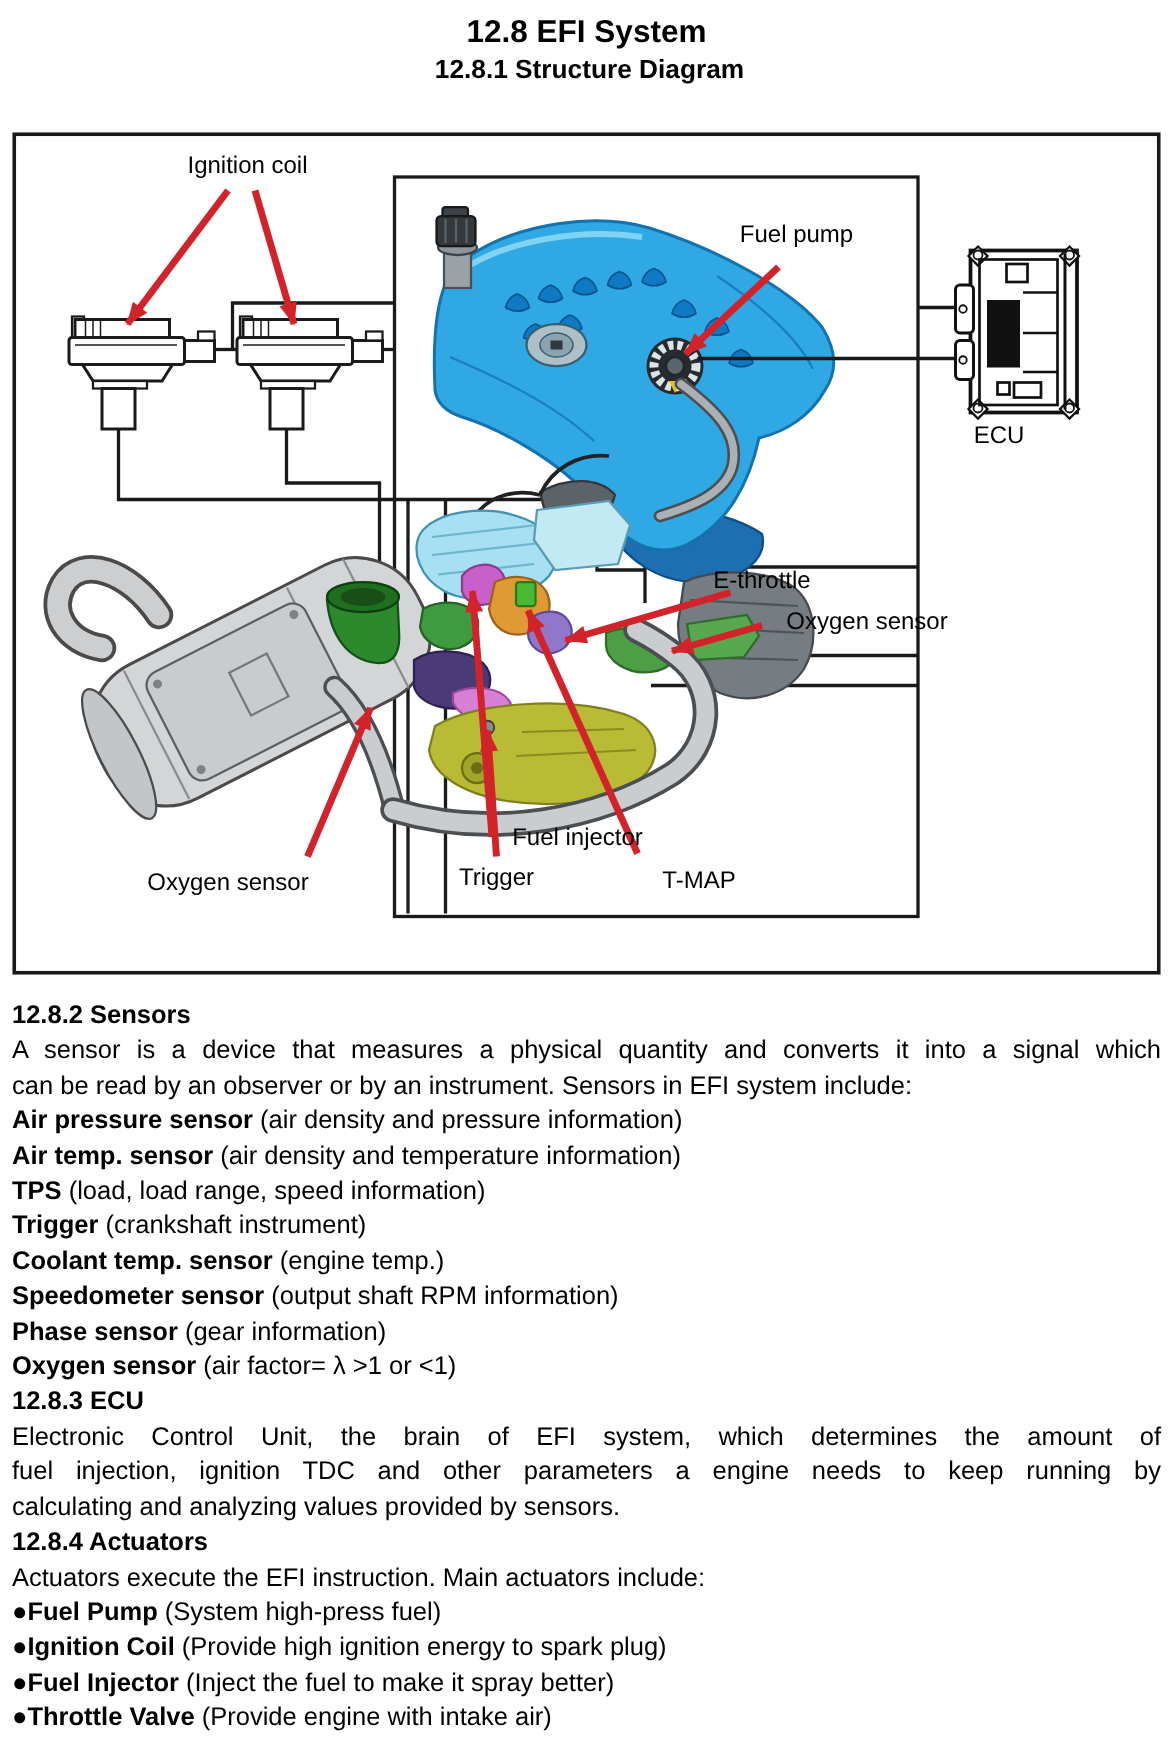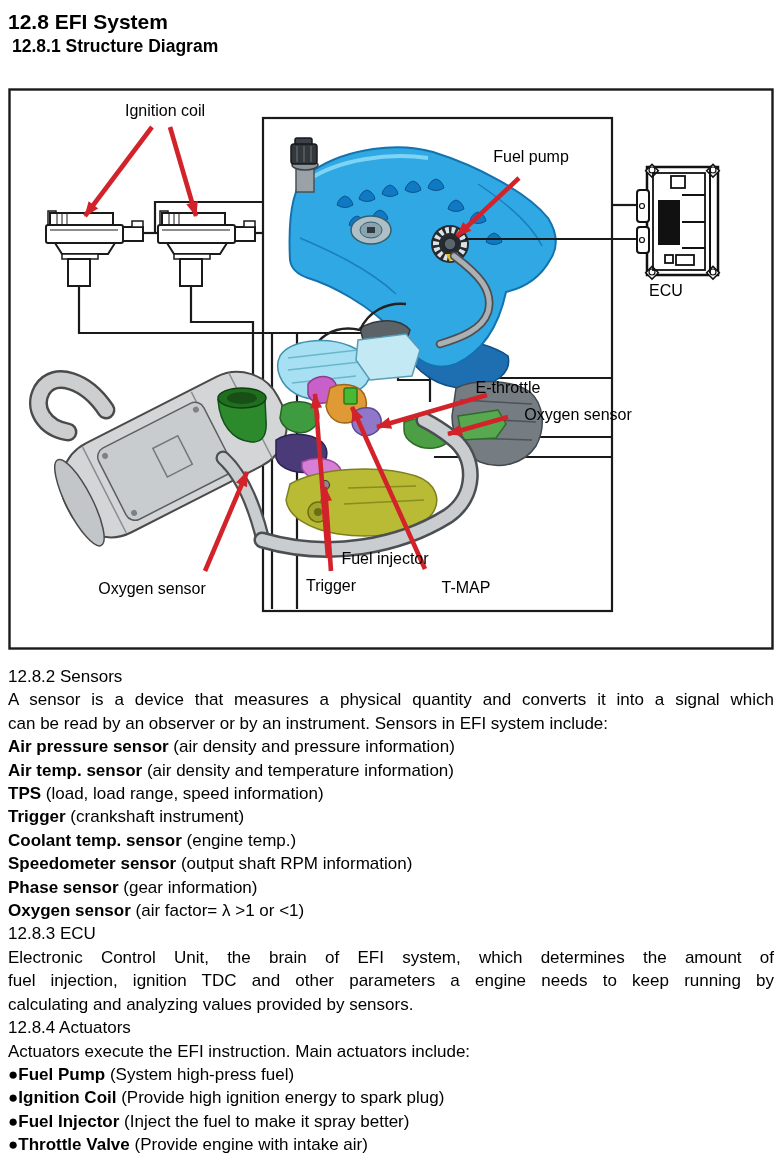--- a/index.html
+++ b/index.html
@@ -1,27 +1,27 @@
 <!DOCTYPE html>
 <html><head>
 <meta charset="utf-8">
 <style>
   html,body{margin:0;padding:0;background:#fff;}
   body{width:782px;height:1162px;overflow:hidden;color:#000;
        font-family:"Liberation Sans", sans-serif;}
-  .header{padding:9px 8px 0 8px;}
+  .header{padding:9px 8px 0 8px;text-align:center;}
   .title{font-size:21px;font-weight:bold;line-height:25px;margin:0;}
   .subtitle{font-size:17.5px;font-weight:bold;line-height:22px;margin:1px 0 0 4px;}
   .diagram{position:relative;width:766px;height:562px;margin:31px 0 0 8px;}
   .diagram svg{position:absolute;left:0;top:0;}
   .dlabel{position:absolute;transform:translate(-50%,-50%);font-size:16px;
           white-space:nowrap;line-height:18px;}
   .content{margin:15px 8px 0 8px;font-size:17px;line-height:23.4px;}
   .content div{margin:0;}
-  .heading{font-weight:normal;}
+  .heading{font-weight:bold;}
   .just{text-align:justify;text-align-last:justify;}
   .term{font-weight:bold;text-align:right;}
   .bullet{font-weight:bold;}
 </style>
 </head>
 <body>
 
 <div class="header">
   <h1 class="title">12.8 EFI System</h1>
   <h2 class="subtitle">12.8.1 Structure Diagram</h2>

